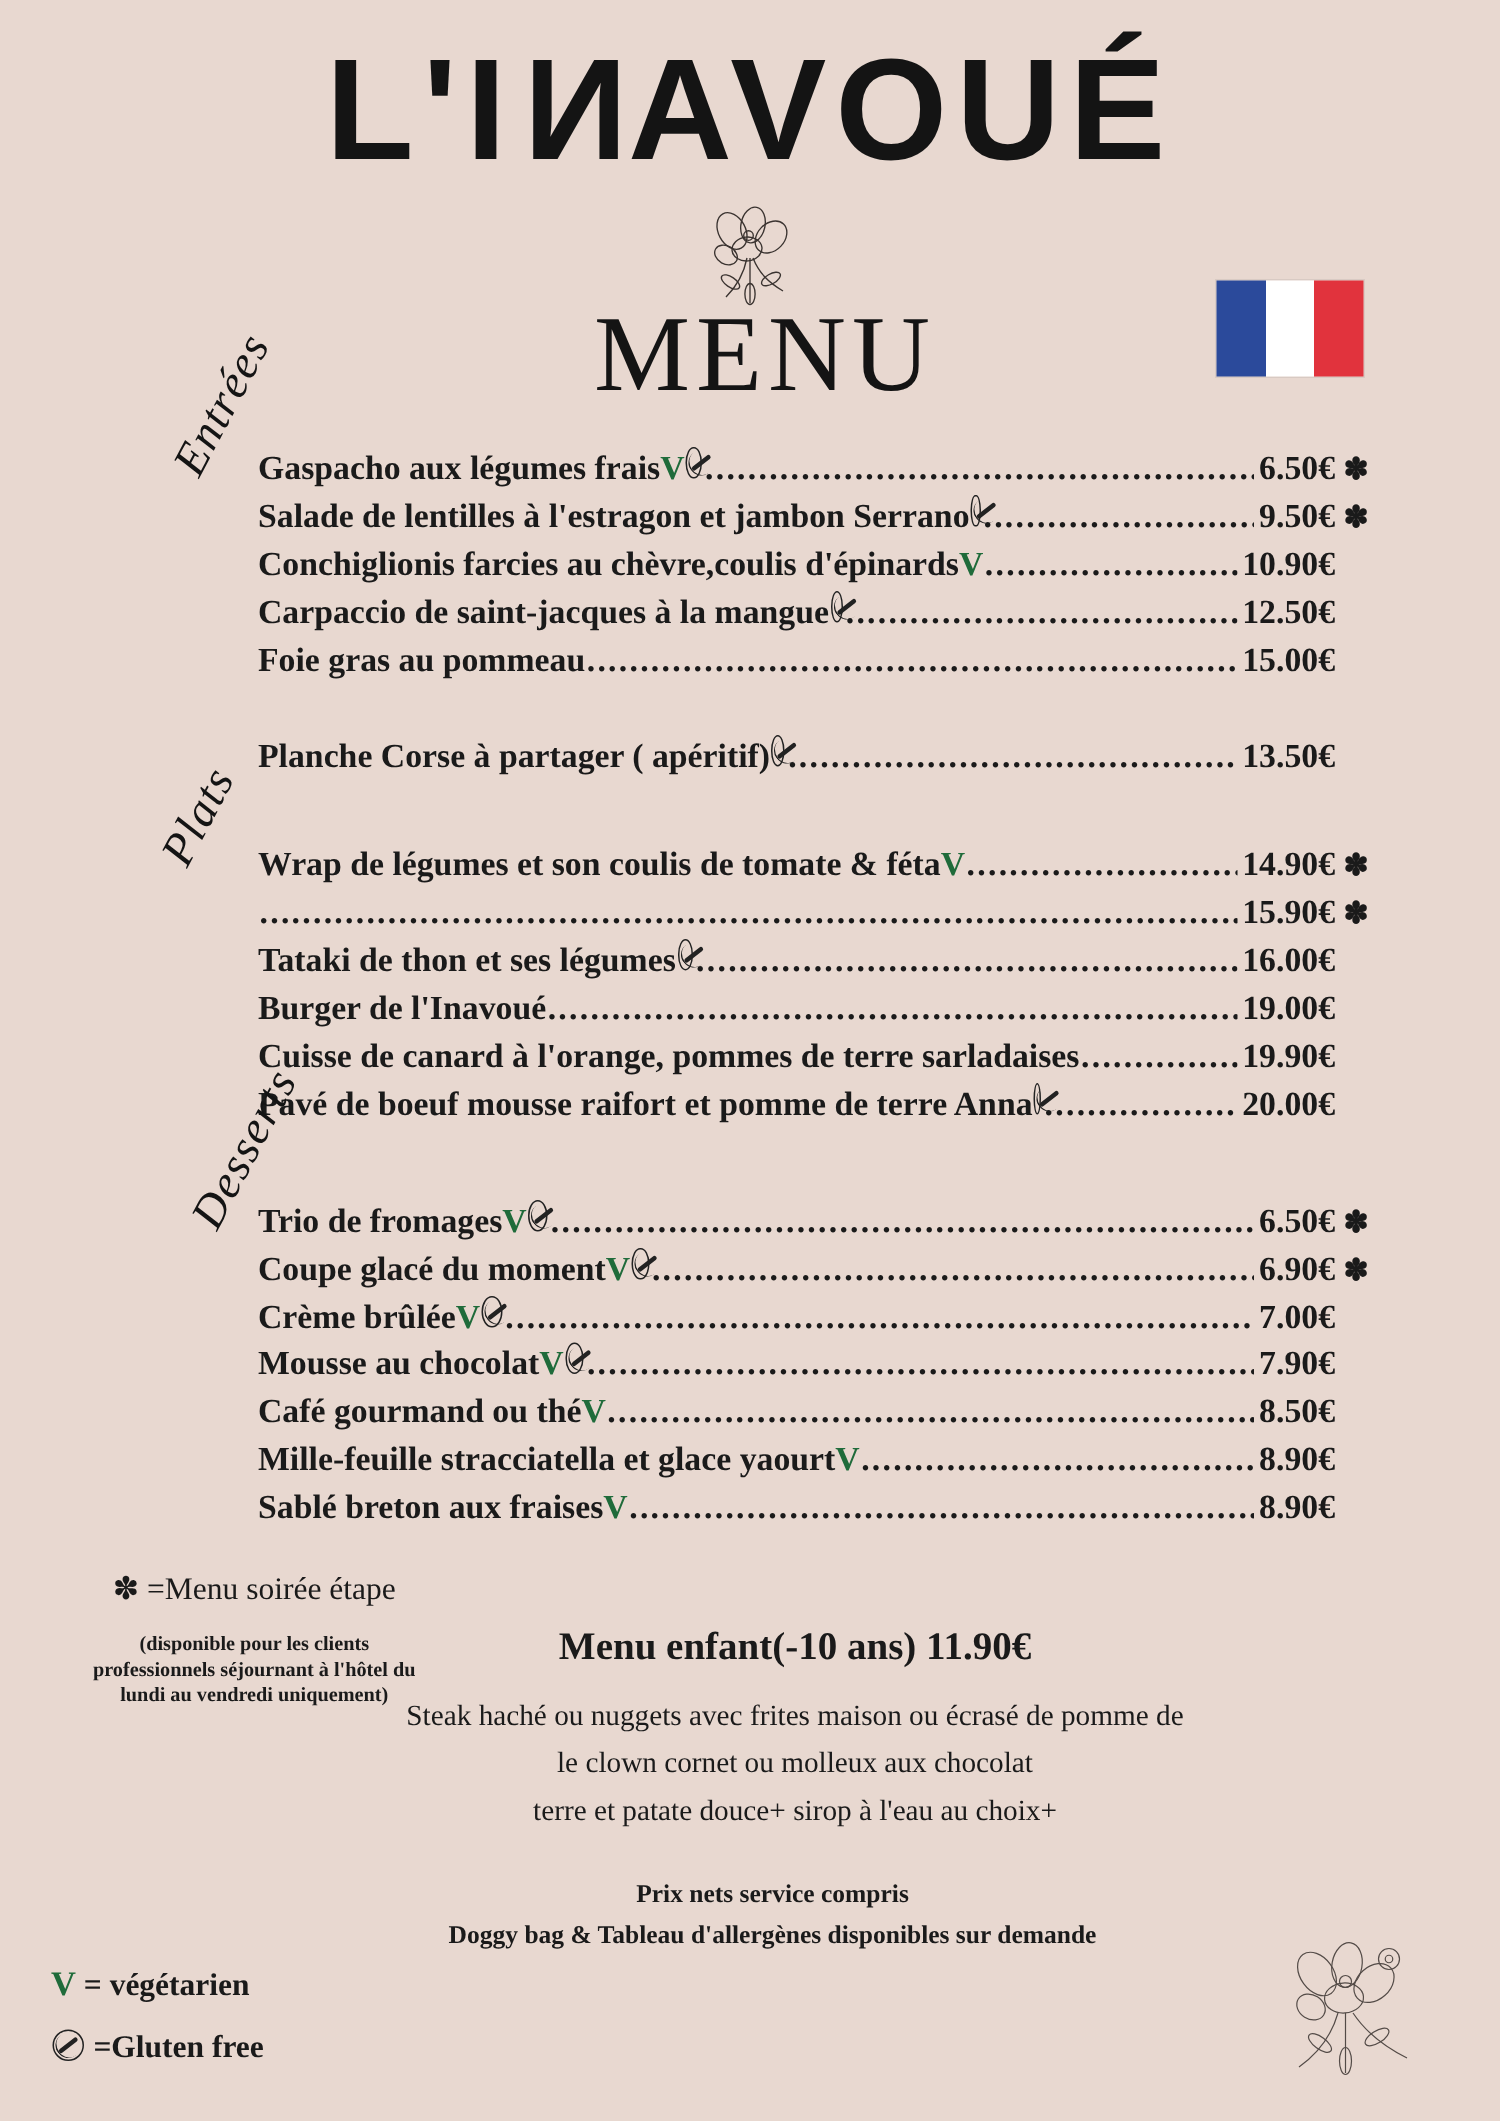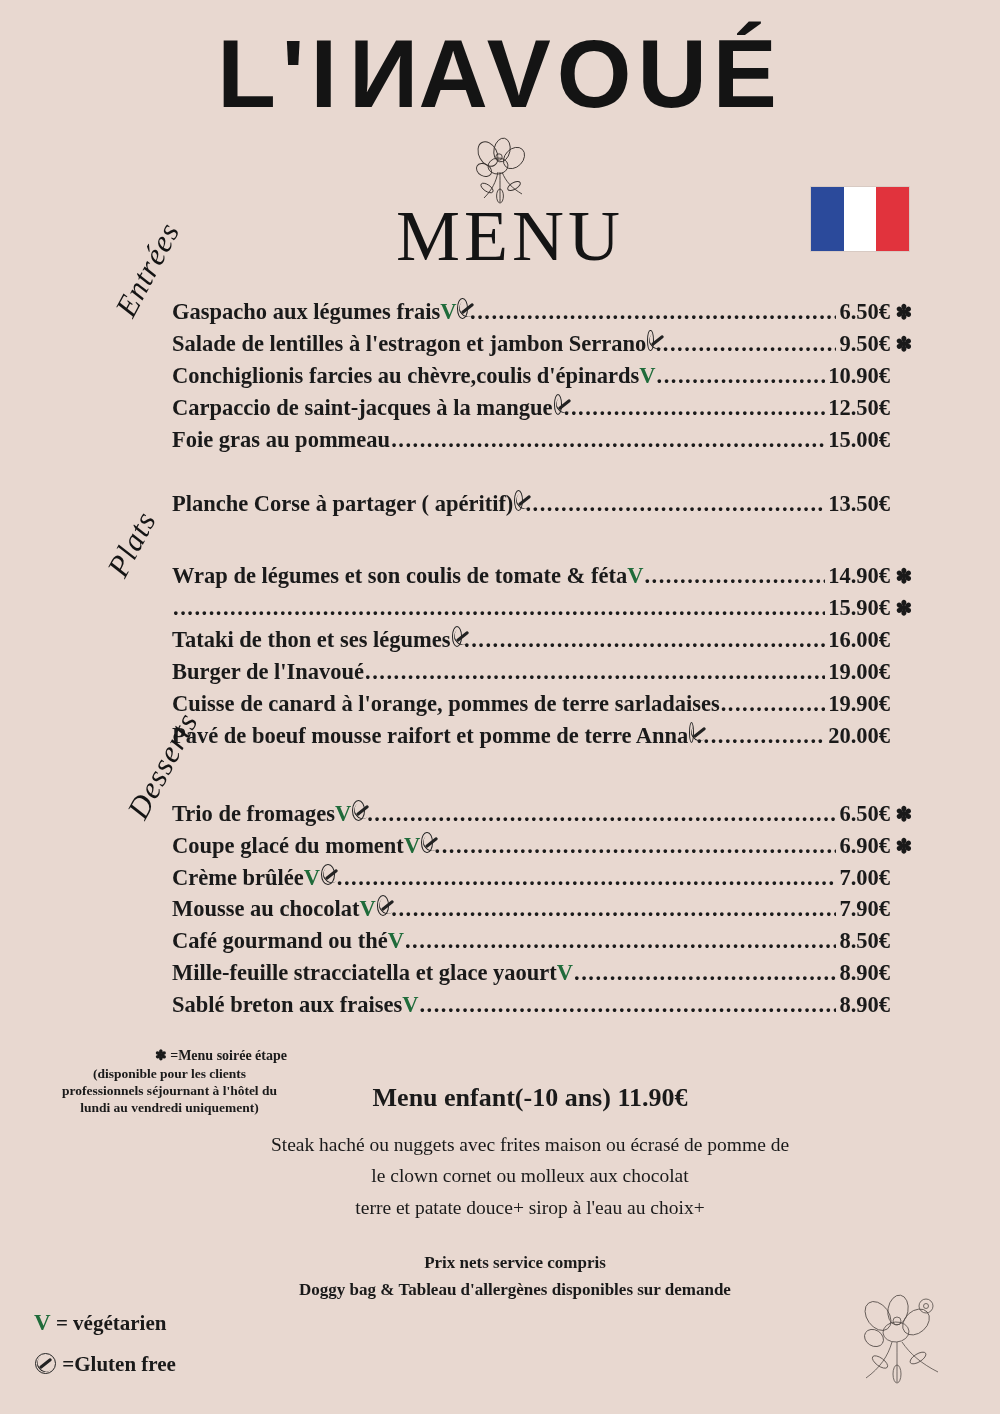--- a/index.html
+++ b/index.html
@@ -147,30 +147,29 @@
   .footer { position: relative; margin-top: 8px; }
 
   .soiree {
     position: absolute;
     left: 52px;
     top: 0;
     width: 235px;
     text-align: center;
   }
   .soiree .title {
-    font-size: 14px;
-    font-weight: 700;
+    font-size: 21px;
+    font-weight: 400;
     font-family: "Liberation Serif", serif;
-    text-align: right;
   }
   .soiree .note {
     font-size: 13.5px;
     font-weight: 700;
     line-height: 1.25;
-    margin-top: 2px;
+    margin-top: 16px;
   }
 
   .enfant {
     text-align: center;
     margin-left: 60px;
     padding-top: 36px;
     font-size: 26px;
     font-weight: 700;
   }
   .enfant-lines {

